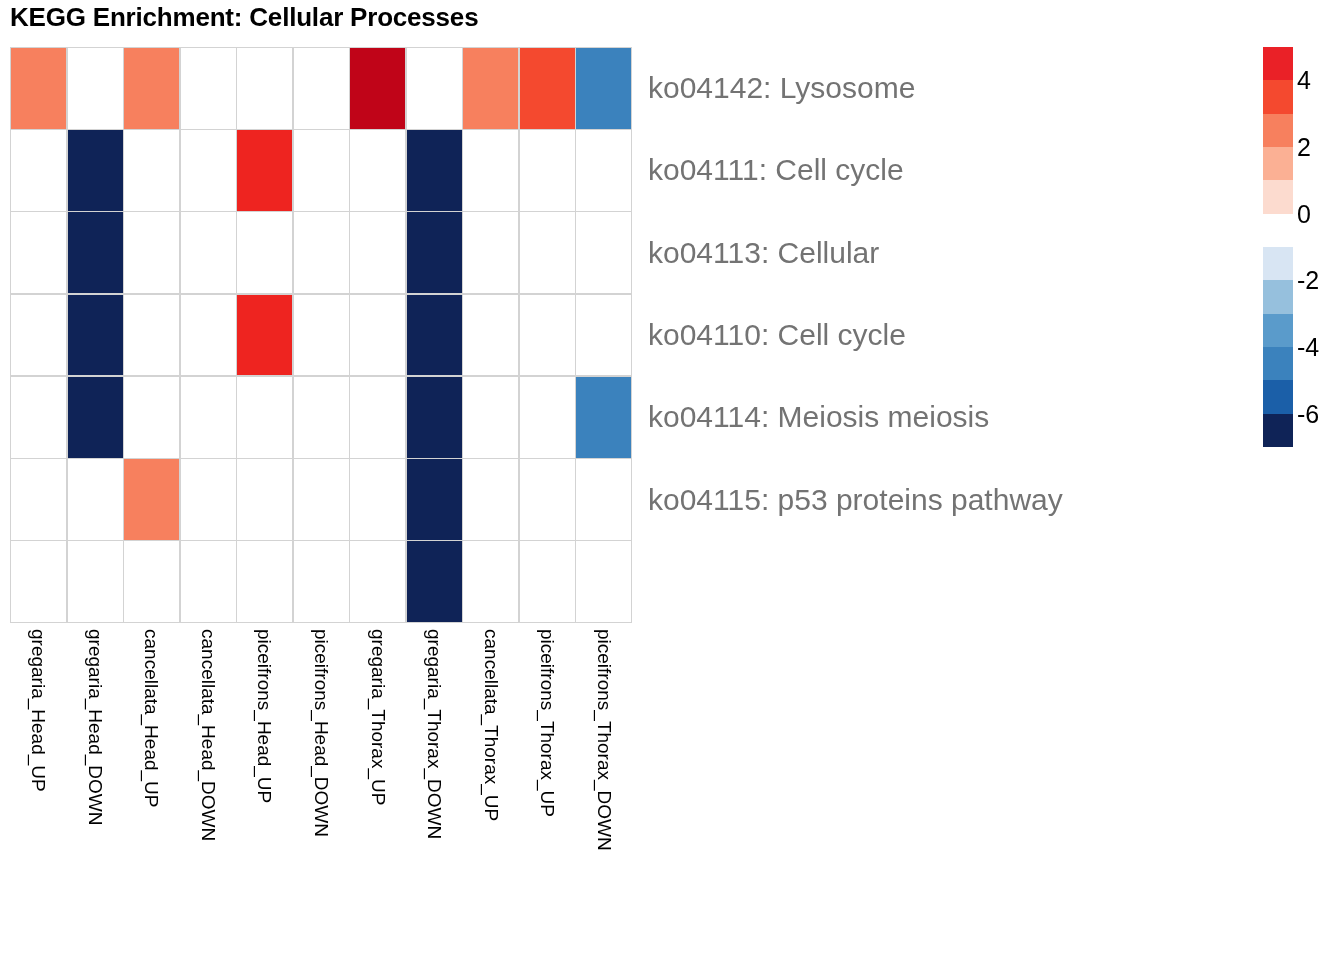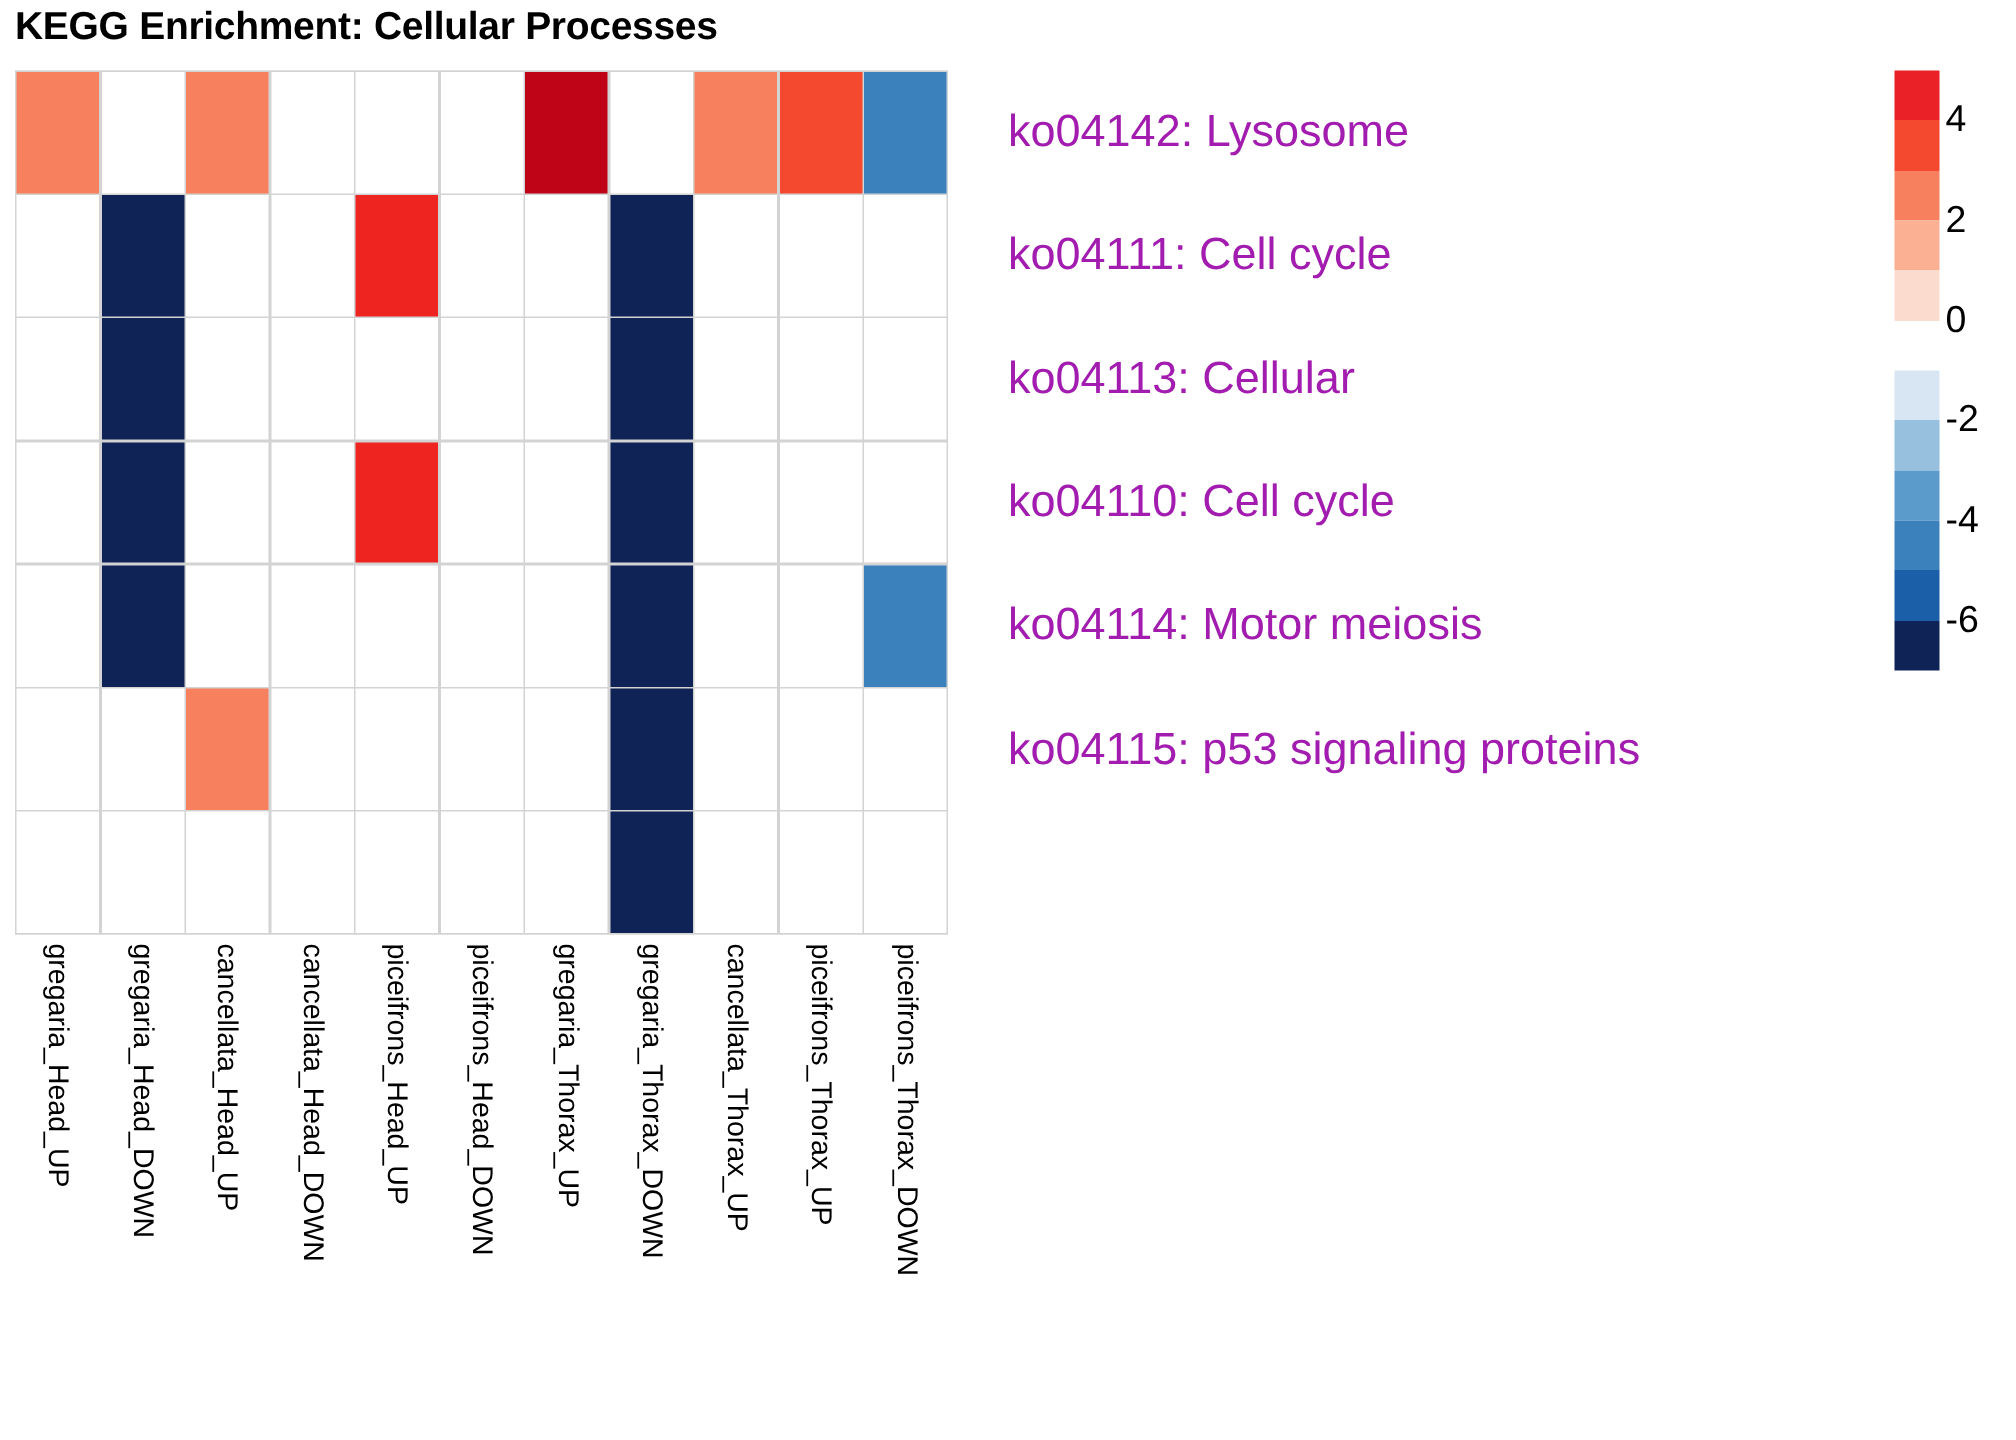--- a/index.html
+++ b/index.html
@@ -58,22 +58,21 @@
     height: 576px;
     display: grid;
     grid-template-rows: repeat(7, 1fr);
   }
   .row-label {
     display: flex;
     align-items: center;
     font-size: 30px;
     line-height: 1;
     white-space: nowrap;
-    color: #a21caf;
-    margin-left: 24px;
+    color: #737373;
   }
 
   
   #col-labels {
     position: absolute;
     left: 10px;
     top: 625px;
     width: 622px;
     height: 330px;
     display: grid;
@@ -219,22 +218,22 @@
     <div class="hm-cell" style="background: rgb(255, 255, 255);"></div>
     <div class="hm-cell" style="background: rgb(255, 255, 255);"></div>
     <div class="hm-cell" style="background: rgb(255, 255, 255);"></div>
   </div>
 
 <div id="row-labels">
     <div class="row-label">ko04142: Lysosome</div>
     <div class="row-label">ko04111: Cell cycle</div>
     <div class="row-label">ko04113: Cellular</div>
     <div class="row-label">ko04110: Cell cycle</div>
-    <div class="row-label">ko04114: Motor meiosis</div>
-    <div class="row-label">ko04115: p53 signaling proteins</div>
+    <div class="row-label">ko04114: Meiosis meiosis</div>
+    <div class="row-label">ko04115: p53 proteins pathway</div>
   </div>
 
 <div id="col-labels">
     <div class="col-label-slot">
       <span class="col-label">gregaria_Head_UP</span>
     </div>
     <div class="col-label-slot">
       <span class="col-label">gregaria_Head_DOWN</span>
     </div>
     <div class="col-label-slot">

